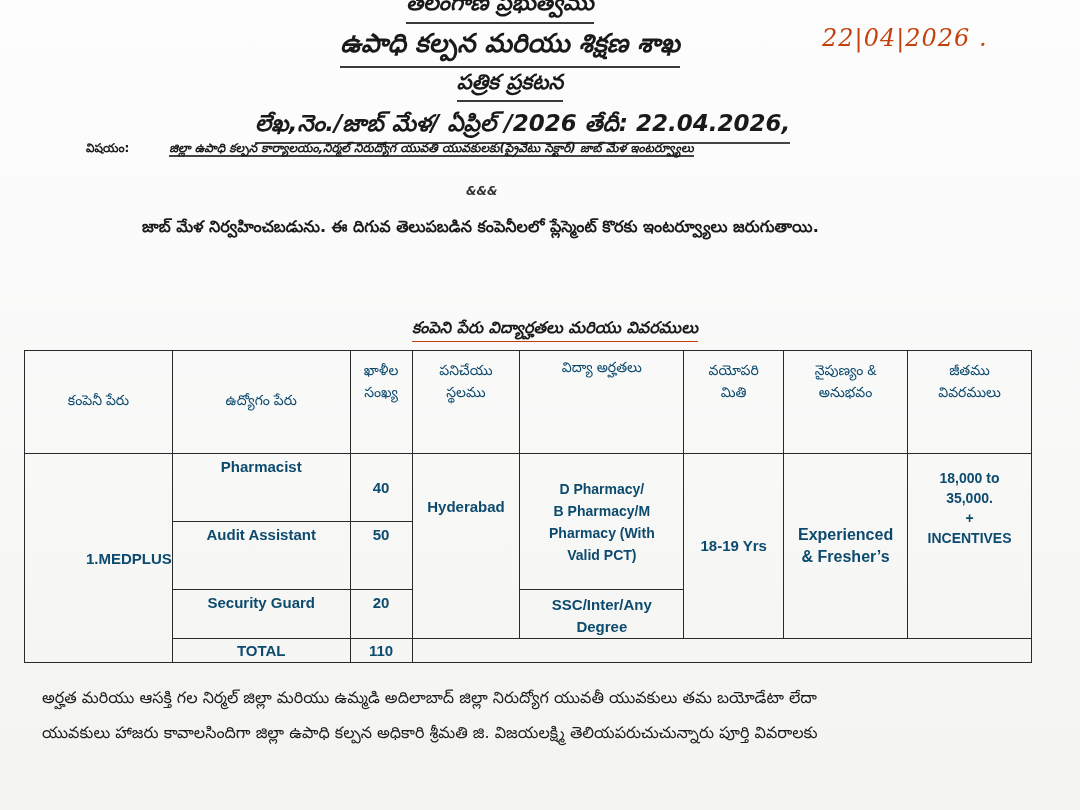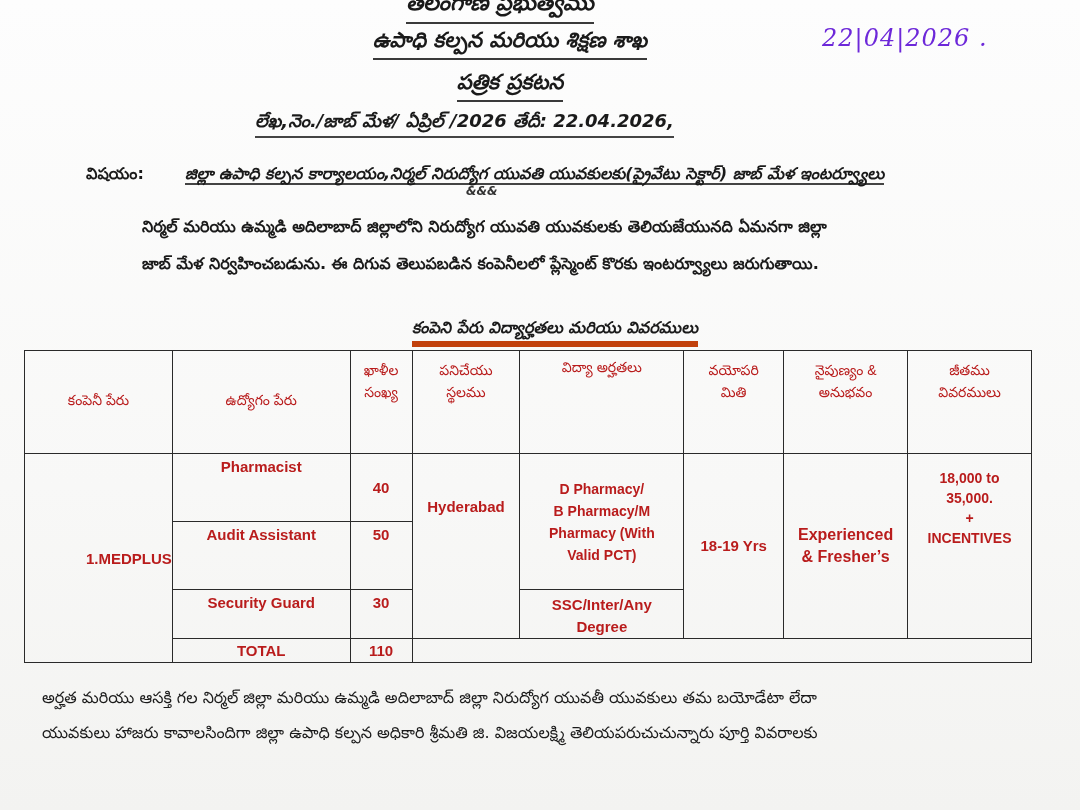--- a/index.html
+++ b/index.html
@@ -22,79 +22,79 @@
     }
     .ul {
       display: inline-block;
       border-bottom: 2px solid #3a3a3a;
       padding-bottom: 1px;
       font-weight: bold;
       font-style: italic;
     }
     #hdr1 { top: -10px; font-size: 22px; }
     #hdr1 .ul { margin-left: -80px; }
-    #hdr2 { top: 28px; font-size: 21px; }
+    #hdr2 { top: 28px; font-size: 26px; }
     #hdr2 .ul { margin-left: -60px; }
     #hdr3 { top: 70px; font-size: 21px; }
     #hdr3 .ul { margin-left: -60px; }
     #refline {
-      top: 110px; left: 255px; font-size: 18px;
+      top: 110px; left: 255px; font-size: 23px;
       font-weight: bold; font-style: italic;
       border-bottom: 2px solid #444;
       white-space: nowrap;
     }
     #handdate {
       top: 24px; left: 822px;
       font-family: "DejaVu Serif", serif;
       font-size: 24px;
       font-style: italic;
-      color: #6d28d9;
+      color: #c2410c;
       letter-spacing: 1px;
     }
     #subject {
-      top: 164px; left: 86px; font-size: 16px; white-space: nowrap;
+      top: 141px; left: 86px; font-size: 12px; white-space: nowrap;
     }
     #subject .lbl { font-weight: bold; margin-right: 36px; }
     #subject .txt {
       font-weight: bold; font-style: italic;
       border-bottom: 2px solid #444;
     }
     #sep {
       top: 184px; left: 466px; font-size: 12px; font-style: italic; font-weight: bold; color: #333;
     }
     .para {
       left: 142px; width: 890px; font-size: 16px; font-weight: bold;
       white-space: nowrap; line-height: 37px;
     }
     #para1 { top: 208px; }
     #tbl-title {
       top: 318px; left: 0; width: 1080px; text-align: center; font-size: 16px;
     }
     #tbl-title span {
       display: inline-block; margin-left: 30px;
       font-weight: bold; font-style: italic;
-      border-bottom: 6px solid #c2410c;
+      border-bottom: 1px solid #c2410c;
     }
 
     
     #jobs-table {
       position: absolute;
       top: 350px; left: 24px;
       width: 1008px;
       border-collapse: collapse;
       font-family: "Liberation Sans", sans-serif;
     }
     #jobs-table td, #jobs-table th {
       border: 1.5px solid #2a2a2a;
       padding: 0;
       text-align: center;
       vertical-align: middle;
       font-size: 15px;
       font-weight: bold;
-      color: #b91c1c;
+      color: #0c4a6e;
     }
     #jobs-table th {
       font-size: 14px;
       font-weight: normal;
       height: 94px;
       vertical-align: top;
       padding-top: 8px;
     }
     #jobs-table th.mid { vertical-align: middle; padding-top: 0; }
     .cell-top { vertical-align: top !important; padding-top: 4px !important; }
@@ -124,21 +124,20 @@
 <div id="refline" class="abs">లేఖ,నెం./జాబ్ మేళ/ ఏప్రిల్ /2026  తేదీ: 22.04.2026,</div>
 
 <div id="subject" class="abs">
   <span class="lbl">విషయం:</span>
   <span class="txt">జిల్లా ఉపాధి కల్పన కార్యాలయం,నిర్మల్  నిరుద్యోగ యువతి యువకులకు(ప్రైవేటు సెక్టార్) జాబ్ మేళ ఇంటర్వ్యూలు</span>
 </div>
 
 <div id="sep" class="abs">&amp;&amp;&amp;</div>
 
 <div id="para1" class="abs para">
-  <div>నిర్మల్ మరియు ఉమ్మడి అదిలాబాద్ జిల్లాలోని నిరుద్యోగ యువతి యువకులకు  తెలియజేయునది ఏమనగా జిల్లా</div>
   <div>జాబ్ మేళ నిర్వహించబడును.  ఈ దిగువ తెలుపబడిన కంపెనీలలో ప్లేస్మెంట్ కొరకు ఇంటర్వ్యూలు జరుగుతాయి.</div>
 </div>
 
 <div id="tbl-title" class="abs">
   <span>కంపెని పేరు  విద్యార్హతలు మరియు వివరములు</span>
 </div>
 
 <table id="jobs-table">
   <colgroup>
     <col style="width:148px">
@@ -182,21 +181,21 @@
 35,000.
 +
 INCENTIVES</td>
   </tr>
   <tr style="height:68px">
     <td class="cell-top" style="padding-top:2px;text-align:center;">Audit Assistant</td>
     <td class="cell-top" style="padding-top:2px;">50</td>
   </tr>
   <tr style="height:44px">
     <td class="cell-top" style="padding-top:8px;">Security Guard</td>
-    <td class="cell-top" style="padding-top:8px;">30</td>
+    <td class="cell-top" style="padding-top:8px;">20</td>
     <td class="pre" style="vertical-align:top;padding-top:4px;">SSC/Inter/Any
 Degree</td>
   </tr>
   <tr style="height:24px">
     <td>TOTAL</td>
     <td>110</td>
     <td colspan="5"></td>
   </tr>
 </tbody>
   </table>

